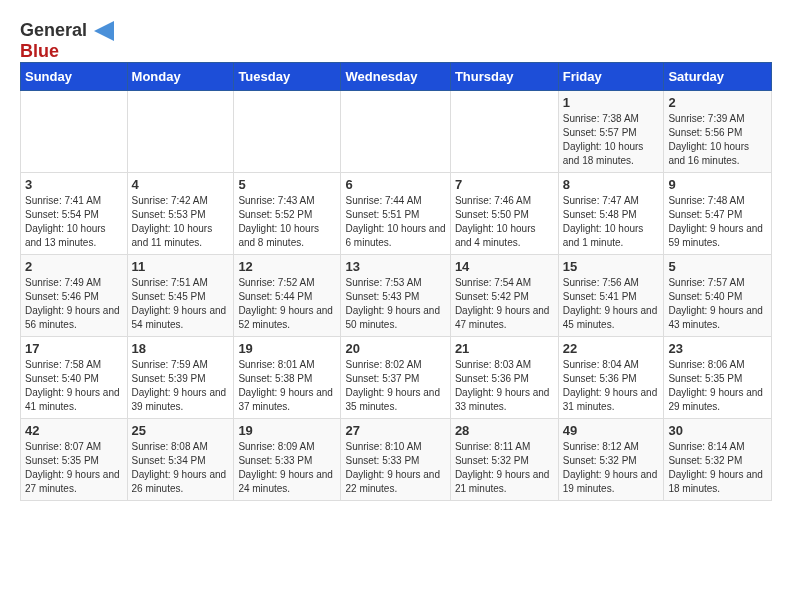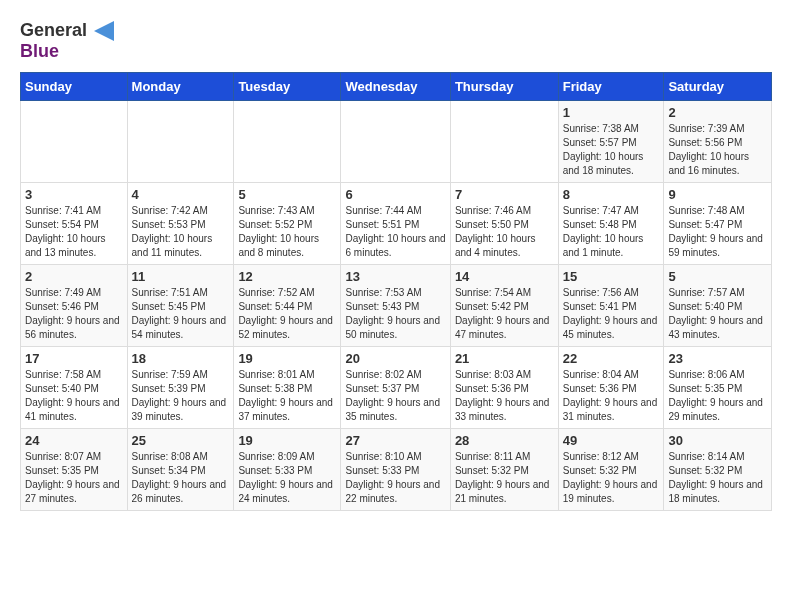--- a/index.html
+++ b/index.html
@@ -1,18 +1,18 @@
 <!DOCTYPE html>
 <html><head>
   <meta charset="utf-8">
   <style>
     * { box-sizing: border-box; margin: 0; padding: 0; }
     body { font-family: Arial, sans-serif; background: #fff; width: 792px; min-height: 612px; }
     .container { padding: 20px 20px 10px 20px; }
-    .header-row { display: flex; justify-content: space-between; align-items: flex-start; margin-bottom: 10px; }
+    .header-row { display: flex; justify-content: space-between; align-items: flex-start; }
     .logo { display: flex; align-items: center; }
     .title-block { text-align: right; }
     .month-title { font-size: 36px; color: #333; font-weight: normal; }
     .location { font-size: 16px; color: #555; }
     table { width: 100%; border-collapse: collapse; }
     thead tr { background: #1d4ed8; }
     thead th { color: #fff; font-size: 13px; font-weight: bold; padding: 6px 4px; text-align: left; border: 1px solid #2a5a9f; }
     tbody tr { border-bottom: 1px solid #ccc; }
     tbody td { vertical-align: top; padding: 4px 4px; border: 1px solid #ddd; font-size: 11px; color: #333; width: 113px; min-height: 80px; background: #fff; }
     tbody tr:nth-child(odd) td { background: #f9f9f9; }
@@ -24,21 +24,21 @@
 <body>
 
 <div class="container">
   <div class="header-row">
     <div class="logo">
   <div style="font-family:Arial,sans-serif; font-weight:bold; font-size:18px; line-height:1.15;">
     <span style="color:#333;">General</span>
     <svg width="20" height="20" viewBox="0 0 20 20" style="vertical-align:middle; margin-left:2px;">
       <polygon points="0,10 20,0 20,20" fill="#4a90d9"></polygon>
     </svg><br>
-    <span style="color:#701a75;">Blue</span>
+    <span style="color:#b91c1c;">Blue</span>
   </div>
 </div>
     <div class="title-block">
       <div class="month-title"></div>
       <div class="location"></div>
     </div>
   </div>
 
   <table>
     <thead>
@@ -154,21 +154,21 @@
             <div class="day-num">22</div>
             <div class="day-info">Sunrise: 8:04 AM<br>Sunset: 5:36 PM<br>Daylight: 9 hours and 31 minutes.</div>
           </td>
           <td>
             <div class="day-num">23</div>
             <div class="day-info">Sunrise: 8:06 AM<br>Sunset: 5:35 PM<br>Daylight: 9 hours and 29 minutes.</div>
           </td>
         </tr>
         <tr>
           <td>
-            <div class="day-num">24</div>
+            <div class="day-num">42</div>
             <div class="day-info">Sunrise: 8:07 AM<br>Sunset: 5:35 PM<br>Daylight: 9 hours and 27 minutes.</div>
           </td>
           <td>
             <div class="day-num">25</div>
             <div class="day-info">Sunrise: 8:08 AM<br>Sunset: 5:34 PM<br>Daylight: 9 hours and 26 minutes.</div>
           </td>
           <td>
             <div class="day-num">19</div>
             <div class="day-info">Sunrise: 8:09 AM<br>Sunset: 5:33 PM<br>Daylight: 9 hours and 24 minutes.</div>
           </td>

